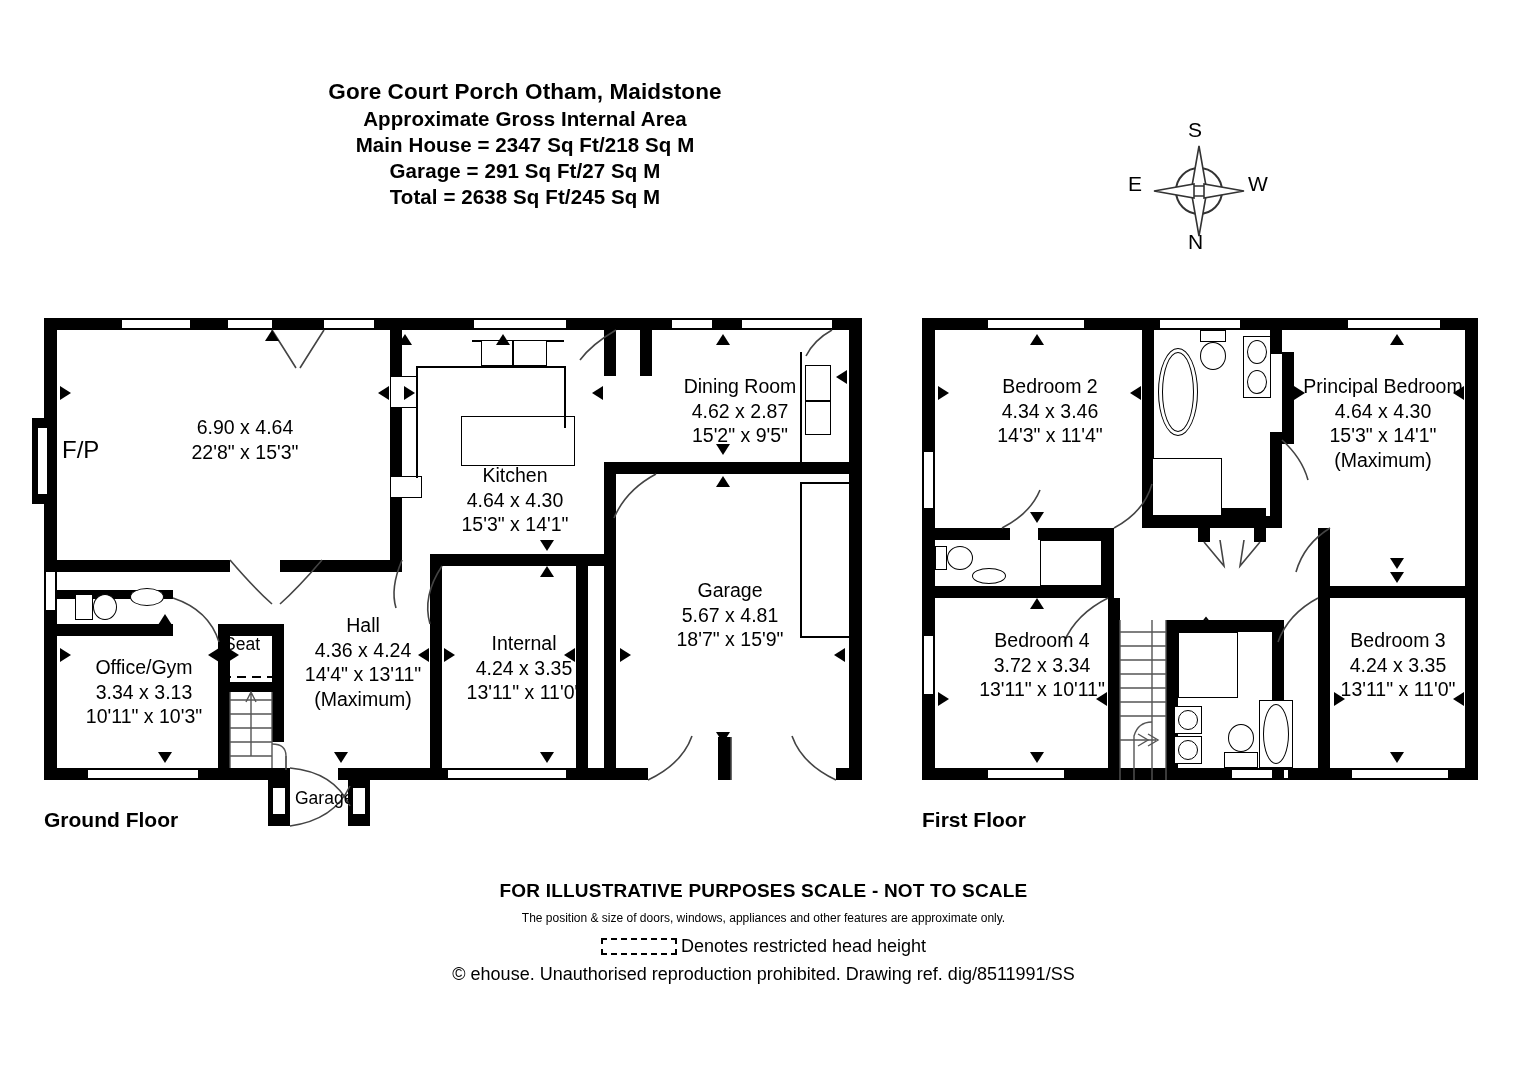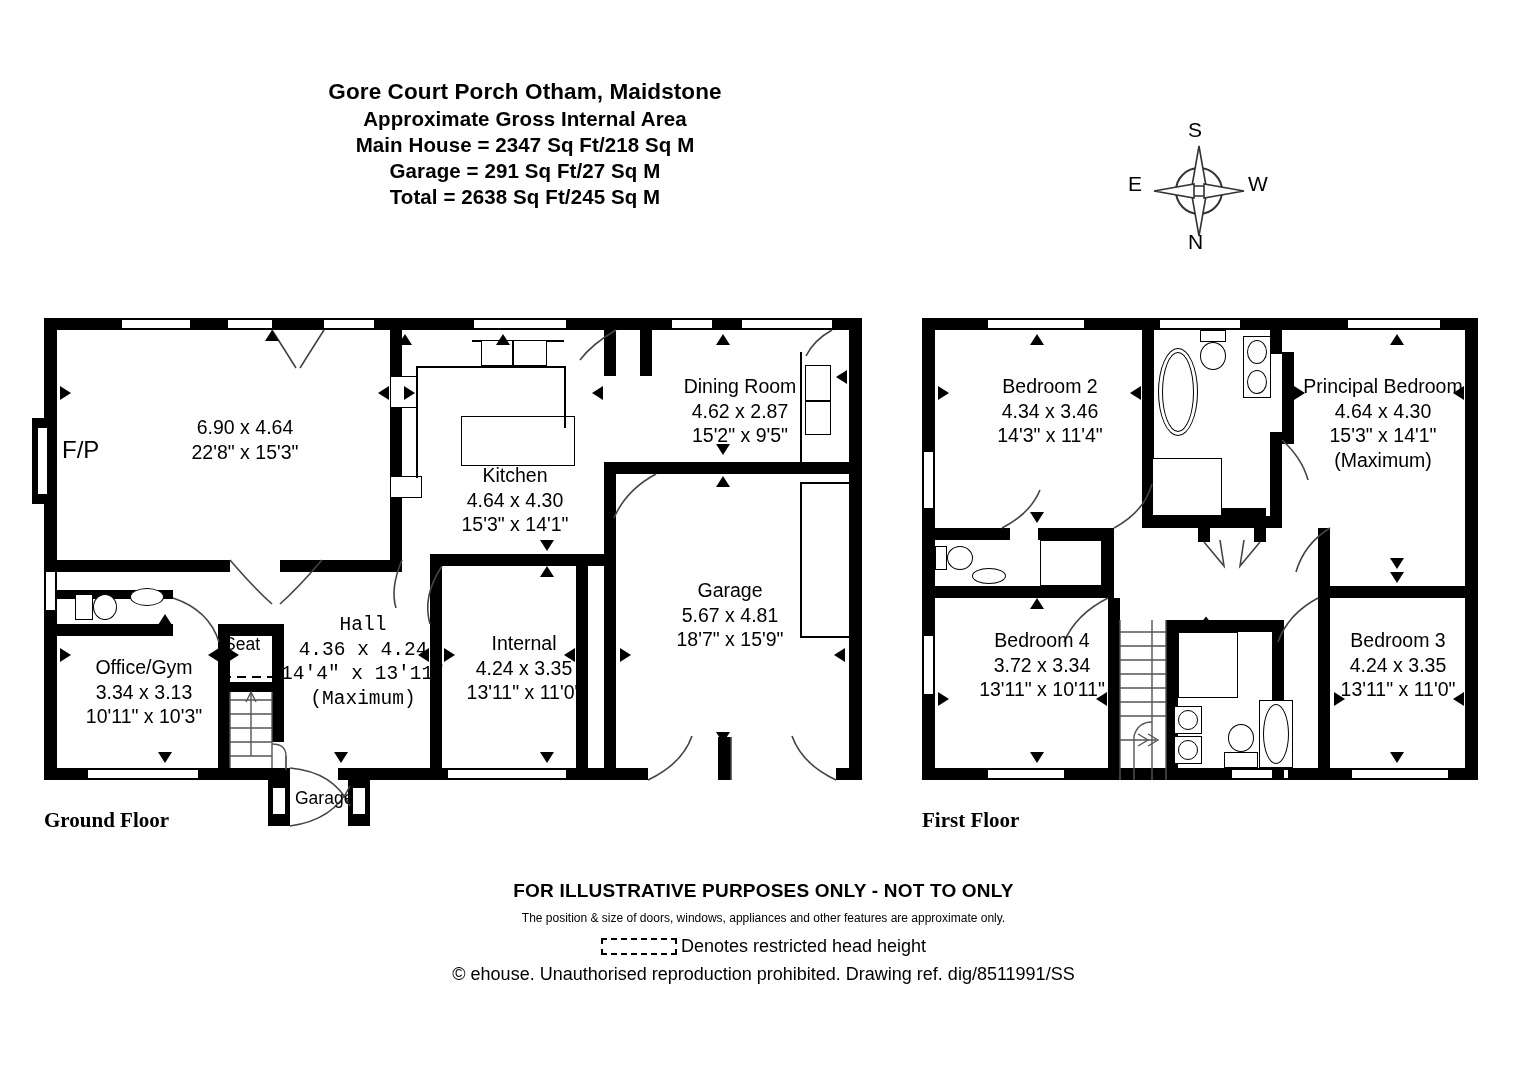--- a/index.html
+++ b/index.html
@@ -14,21 +14,21 @@
   .header{position:absolute;left:0;top:78px;width:1050px;text-align:center;}
   .header div{font-weight:bold;letter-spacing:.1px;}
   .h-title{font-size:22.5px;line-height:28px;}
   .h-l{font-size:20.5px;line-height:26px;}
 
   
   .compass{position:absolute;left:1128px;top:118px;width:170px;height:150px;}
   .compass .lbl{position:absolute;font-size:21px;font-weight:normal;}
 
   
-  .floorlabel{position:absolute;font-size:21px;font-weight:bold;font-family:Liberation Serif, serif;}
+  .floorlabel{position:absolute;font-size:21px;font-weight:bold;}
 
   
   .footer{position:absolute;left:0;top:878px;width:1527px;text-align:center;}
   .f1{font-size:19px;font-weight:bold;letter-spacing:.2px;line-height:26px;}
   .f2{font-size:12px;line-height:28px;}
   .f3{font-size:18px;line-height:28px;display:flex;justify-content:center;align-items:center;gap:4px;}
   .f4{font-size:18px;line-height:28px;}
   .dashbox{display:inline-block;width:72px;height:13px;border:2px dashed #000;vertical-align:-1px;}
 
   
@@ -250,21 +250,21 @@
     <div class="room" style="left:640px;top:374px;width:200px;">
       <div class="nm">Dining Room</div>
       <div>4.62 x 2.87</div>
       <div>15'2" x 9'5"</div>
     </div>
     <div class="room" style="left:630px;top:578px;width:200px;">
       <div class="nm">Garage</div>
       <div>5.67 x 4.81</div>
       <div>18'7" x 15'9"</div>
     </div>
-    <div class="room" style="left:270px;top:613px;width:186px;font-family:Liberation Mono, monospace;">
+    <div class="room" style="left:270px;top:613px;width:186px;">
       <div class="nm">Hall</div>
       <div>4.36 x 4.24</div>
       <div>14'4" x 13'11"</div>
       <div>(Maximum)</div>
     </div>
     <div class="room" style="left:438px;top:631px;width:172px;">
       <div class="nm">Internal</div>
       <div>4.24 x 3.35</div>
       <div>13'11" x 11'0"</div>
     </div>
@@ -427,21 +427,21 @@
     <div class="room" style="left:1308px;top:628px;width:180px;">
       <div class="nm">Bedroom 3</div>
       <div>4.24 x 3.35</div>
       <div>13'11" x 11'0"</div>
     </div>
 
     <div class="floorlabel" style="left:922px;top:808px;">First Floor</div>
   </div>
 
   <div class="footer">
-    <div class="f1">FOR ILLUSTRATIVE PURPOSES ONLY - NOT TO ONLY</div>
+    <div class="f1">FOR ILLUSTRATIVE PURPOSES SCALE - NOT TO SCALE</div>
     <div class="f2">The position &amp; size of doors, windows, appliances and other features are approximate only.</div>
     <div class="f3">
       <span class="dashbox"></span>
       <span>Denotes restricted head height</span>
     </div>
     <div class="f4">© ehouse. Unauthorised reproduction prohibited. Drawing ref. dig/8511991/SS</div>
   </div>
 
 </div>
 

